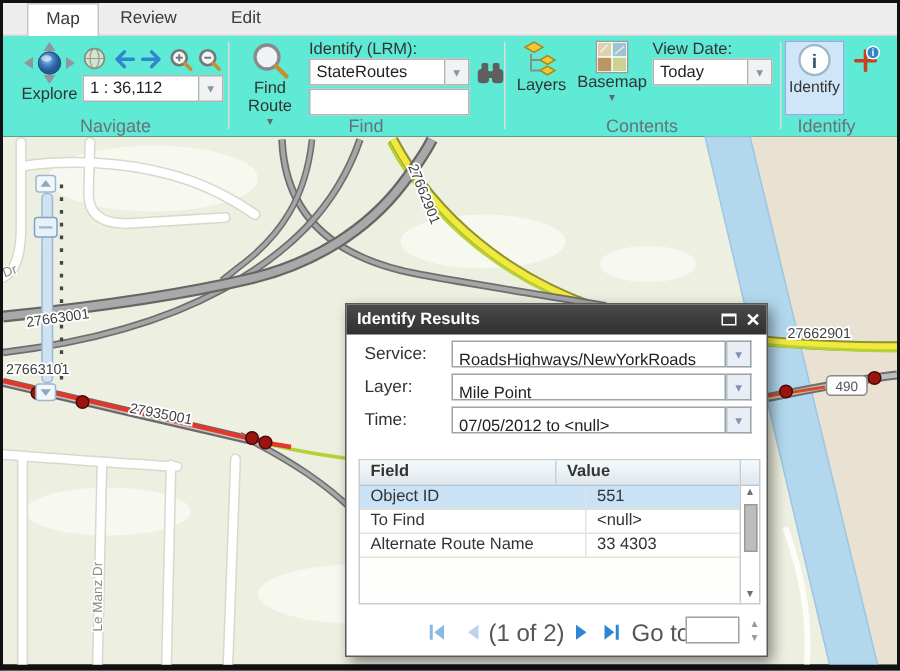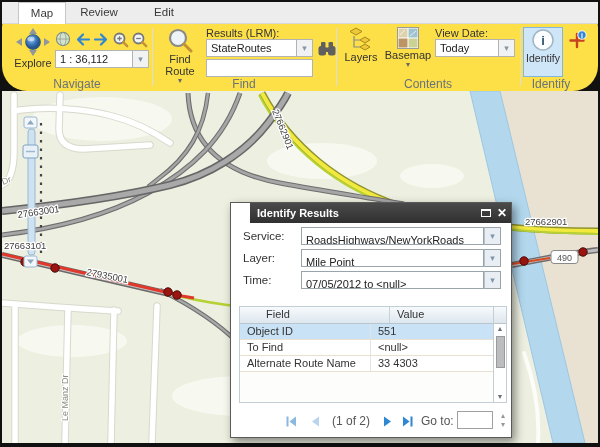--- a/index.html
+++ b/index.html
@@ -1,65 +1,65 @@
 <!DOCTYPE html>
 <html><head>
 <meta charset="utf-8">
 <style>
   html,body{margin:0;padding:0;background:#555;}
   *{box-sizing:border-box;font-family:"Liberation Sans",sans-serif;}
   .stage{position:relative;width:600px;height:447px;background:#111;overflow:hidden;}
 
   
-  .ribbon{position:absolute;left:2px;top:2px;width:596px;height:89px;background:#fde047;border-radius:25px;}
+  .ribbon{position:absolute;left:2px;top:2px;width:596px;height:89px;background:#5eead4;}
   .tabstrip{position:absolute;left:0;top:0;width:100%;height:22px;background:#ededed;border-bottom:1px solid #d8d8d8;padding-left:16px;display:flex;}
   .tab{height:22px;line-height:21px;text-align:center;font-size:11.5px;color:#3a3a3a;cursor:default;}
   .tab.active{background:#fff;border:1px solid #c6c6c6;border-bottom:none;}
   .vsep{position:absolute;top:26px;height:58px;width:1px;background:#dcdcdc;}
   .glabel{position:absolute;top:75px;font-size:12px;color:#68727c;text-align:center;}
   .rbtn{position:absolute;display:flex;flex-direction:column;align-items:center;justify-content:flex-start;font-size:11px;color:#333;}
   .rbtn .lbl{margin-top:1px;line-height:11px;}
   .rlabel{position:absolute;font-size:11px;color:#333;line-height:12px;}
   .combo{position:absolute;display:flex;height:18px;align-items:center;}
   .combo .ctext{flex:1;background:#fff;border:1px solid #b3b3b3;font-size:11px;line-height:16px;padding:0 4px;color:#222;overflow:hidden;white-space:nowrap;}
   .combo .cbtn{width:16px;background:#f0f2f4;border:1px solid #b3b3b3;border-left:none;color:#8796a4;font-size:9px;line-height:16px;text-align:center;}
   .plainbox{position:absolute;background:#fff;border:1px solid #b3b3b3;}
   .identify-btn{background:#cfe6f8;border:1px solid #83b6de;}
   .caret{font-size:8px;color:#666;line-height:8px;}
 
   
   .mapwrap{position:absolute;left:2px;top:91px;width:596px;height:352px;}
 
   
   .idlg{position:absolute;left:230px;top:202px;width:282px;height:236px;background:#fff;border:1px solid #5a5a5a;box-shadow:3px 4px 9px rgba(0,0,0,.45);}
-  .idlg-title{position:absolute;left:0;top:0;right:0;height:20px;background:linear-gradient(#4a4a4a,#303030);color:#fff;font-size:11px;font-weight:bold;line-height:20px;padding-left:7px;margin-left:19px;}
+  .idlg-title{position:absolute;left:0;top:0;right:0;height:20px;background:linear-gradient(#4a4a4a,#303030);color:#fff;font-size:11px;font-weight:bold;line-height:20px;padding-left:7px;}
   .idlg-title .tbtns{position:absolute;right:4px;top:0;height:20px;display:flex;align-items:center;gap:6px;}
   .maxbox{width:10px;height:8px;border:1px solid #fff;border-top:2px solid #fff;}
   .closex{color:#fff;font-size:12px;font-weight:bold;line-height:20px;}
   .drow-label{position:absolute;left:12px;font-size:11.5px;color:#333;line-height:18px;}
   .dcombo{position:absolute;left:70px;width:200px;height:18px;display:flex;}
   .dcombo .ctext{flex:1;background:#fff;border:1px solid #9aa4ab;font-size:11px;line-height:16px;padding:4px 4px;color:#222;overflow:hidden;white-space:nowrap;}
   .dcombo .cbtn{width:17px;background:#e8eef3;border:1px solid #9aa4ab;border-left:1px solid #b6c2cb;color:#7d96ad;font-size:9px;line-height:16px;text-align:center;}
   .dtable{position:absolute;left:8px;top:103px;width:268px;height:97px;border:1px solid #c3cdd4;display:flex;background:#fff;}
   .dt-main{width:254px;display:flex;flex-direction:column;}
-  .dt-head{height:17px;display:flex;background:linear-gradient(#f7fafc,#dde7ee);border-bottom:1px solid #b9c6d0;font-size:11px;font-weight:normal;color:#333;padding-left:19px;}
-  .dt-row{height:16px;display:flex;font-size:11px;color:#333;border-bottom:1px solid #e8e1d2;background:#fff;}
+  .dt-head{height:17px;display:flex;background:linear-gradient(#f7fafc,#dde7ee);border-bottom:1px solid #b9c6d0;font-size:11px;font-weight:bold;color:#333;}
+  .dt-row{height:16px;display:flex;font-size:11px;color:#333;border-bottom:1px solid #e8e1d2;background:#fff;gap:20px;}
   .dt-row.sel{background:#c9e2f5;}
   .dt-c1{width:130px;padding:1px 0 0 7px;overflow:hidden;white-space:nowrap;}
   .dt-c2{flex:1;padding:1px 0 0 7px;border-left:1px solid #e4e4e4;overflow:hidden;white-space:nowrap;}
   .dt-head .dt-c2{border-left:1px solid #c6d2da;}
   .dt-fill{flex:1;background:#fdfdfb;}
   .dt-scroll{width:13px;border-left:1px solid #c3cdd4;display:flex;flex-direction:column;align-items:center;}
   .dt-scap{width:100%;height:17px;background:linear-gradient(#f7fafc,#dde7ee);border-bottom:1px solid #b9c6d0;}
   .sarr{font-size:7px;color:#707070;line-height:10px;}
   .sthumb{width:9px;height:32px;background:#bdbdbd;border:1px solid #9a9a9a;margin-top:2px;}
   .sfill{flex:1;}
   .pgrow{position:absolute;left:0;top:206px;width:100%;height:26px;}
   .pgitem{position:absolute;}
-  .pgtext{font-size:12px;color:#555;text-align:center;}
+  .pgtext{font-size:16px;color:#555;text-align:center;}
   .goto-input{position:absolute;width:36px;height:18px;border:1px solid #a0a0a0;font-size:11px;padding:0 2px;}
   .spinner{position:absolute;display:flex;flex-direction:column;width:12px;}
   .spinner div{font-size:8px;color:#999;line-height:9px;text-align:center;}
 </style>
 </head>
 <body>
 
 <div class="stage">
 
   <div class="ribbon">
@@ -129,21 +129,21 @@
 
     <div class="rbtn" style="left:157px;top:25px;width:42px;height:62px">
       <svg width="26" height="26" viewBox="0 0 26 26">
         <circle cx="11" cy="11" r="8" fill="#eef3f8" stroke="#8a8a8a" stroke-width="2.2"></circle>
         <line x1="17" y1="17" x2="24" y2="24" stroke="#c39133" stroke-width="3" stroke-linecap="round"></line>
       </svg>
       <div class="lbl">Find</div>
       <div class="lbl">Route</div>
       <div class="caret">▾</div>
     </div>
-    <div class="rlabel" style="left:204px;top:25px">Results (LRM):</div>
+    <div class="rlabel" style="left:204px;top:25px">Identify (LRM):</div>
     <div class="combo" style="left:204px;top:37px;width:107px">
       <div class="ctext">StateRoutes</div>
       <div class="cbtn">▾</div>
     </div>
     <div class="plainbox" style="left:204px;top:57px;width:107px;height:18px"></div>
     <svg style="position:absolute;left:315px;top:39px" width="20" height="16" viewBox="0 0 20 16">
       <rect x="4" y="1" width="4.5" height="5" rx="1" fill="#5f5f5f"></rect>
       <rect x="11.5" y="1" width="4.5" height="5" rx="1" fill="#5f5f5f"></rect>
       <rect x="1.5" y="5" width="7.5" height="9.5" rx="2.5" fill="#5f5f5f"></rect>
       <rect x="11" y="5" width="7.5" height="9.5" rx="2.5" fill="#5f5f5f"></rect>

